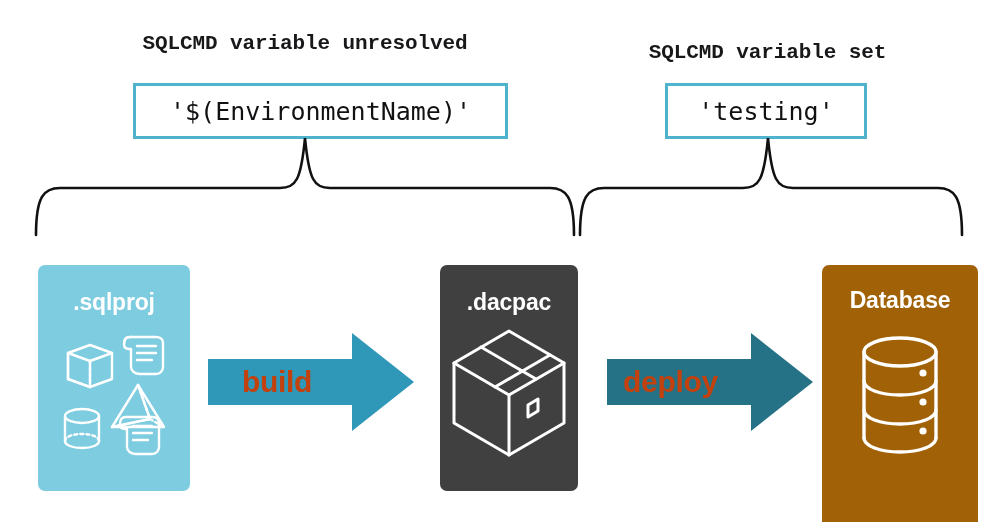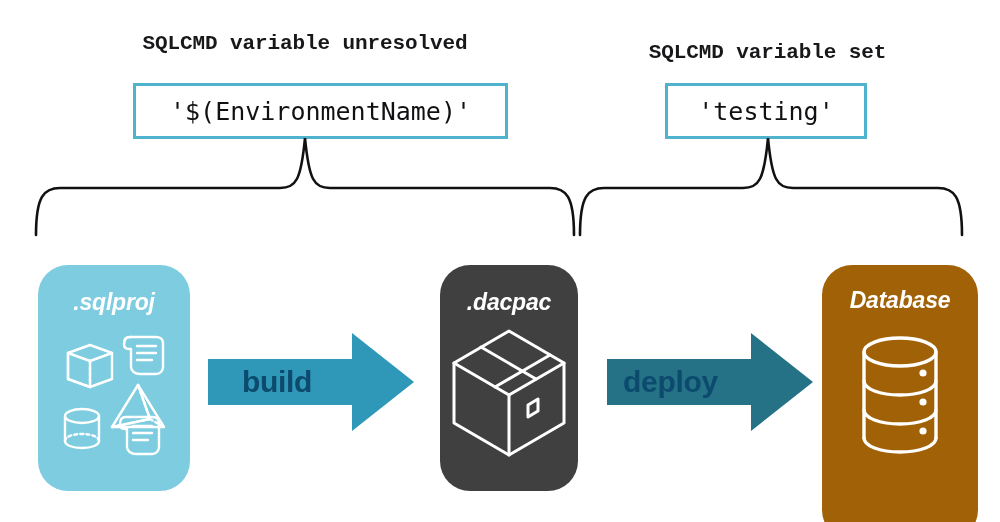--- a/index.html
+++ b/index.html
@@ -60,24 +60,23 @@
     position: absolute;
     left: 0; top: 130px;
     width: 1000px;
     height: 120px;
     overflow: visible;
   }
 
   
   .flow-box {
     position: absolute;
-    border-radius: 30px;
+    border-radius: 7px;
     color: #ffffff;
     overflow: hidden;
-    font-style: italic;
   }
   .flow-box .box-label {
     position: absolute;
     left: 0;
     width: 100%;
     text-align: center;
     font-family: "Liberation Sans", sans-serif;
     font-weight: bold;
     font-size: 23px;
     letter-spacing: -0.2px;
@@ -108,21 +107,21 @@
   }
   .arrow .arrow-label {
     position: absolute;
     left: 0; top: 0;
     width: 100%; height: 100%;
     display: flex;
     align-items: center;
     font-family: "Liberation Sans", sans-serif;
     font-weight: bold;
     font-size: 30px;
-    color: #0c4a6e;
+    color: #c2410c;
     letter-spacing: -0.3px;
     padding-left: 34px;
     box-sizing: border-box;
     pointer-events: none;
   }
   #arrow-build  { left: 208px; top: 333px; width: 206px; height: 98px; }
   #arrow-deploy { left: 607px; top: 333px; width: 206px; height: 98px; }
   #arrow-deploy .arrow-label { padding-left: 16px; }
 </style>
 </head>

